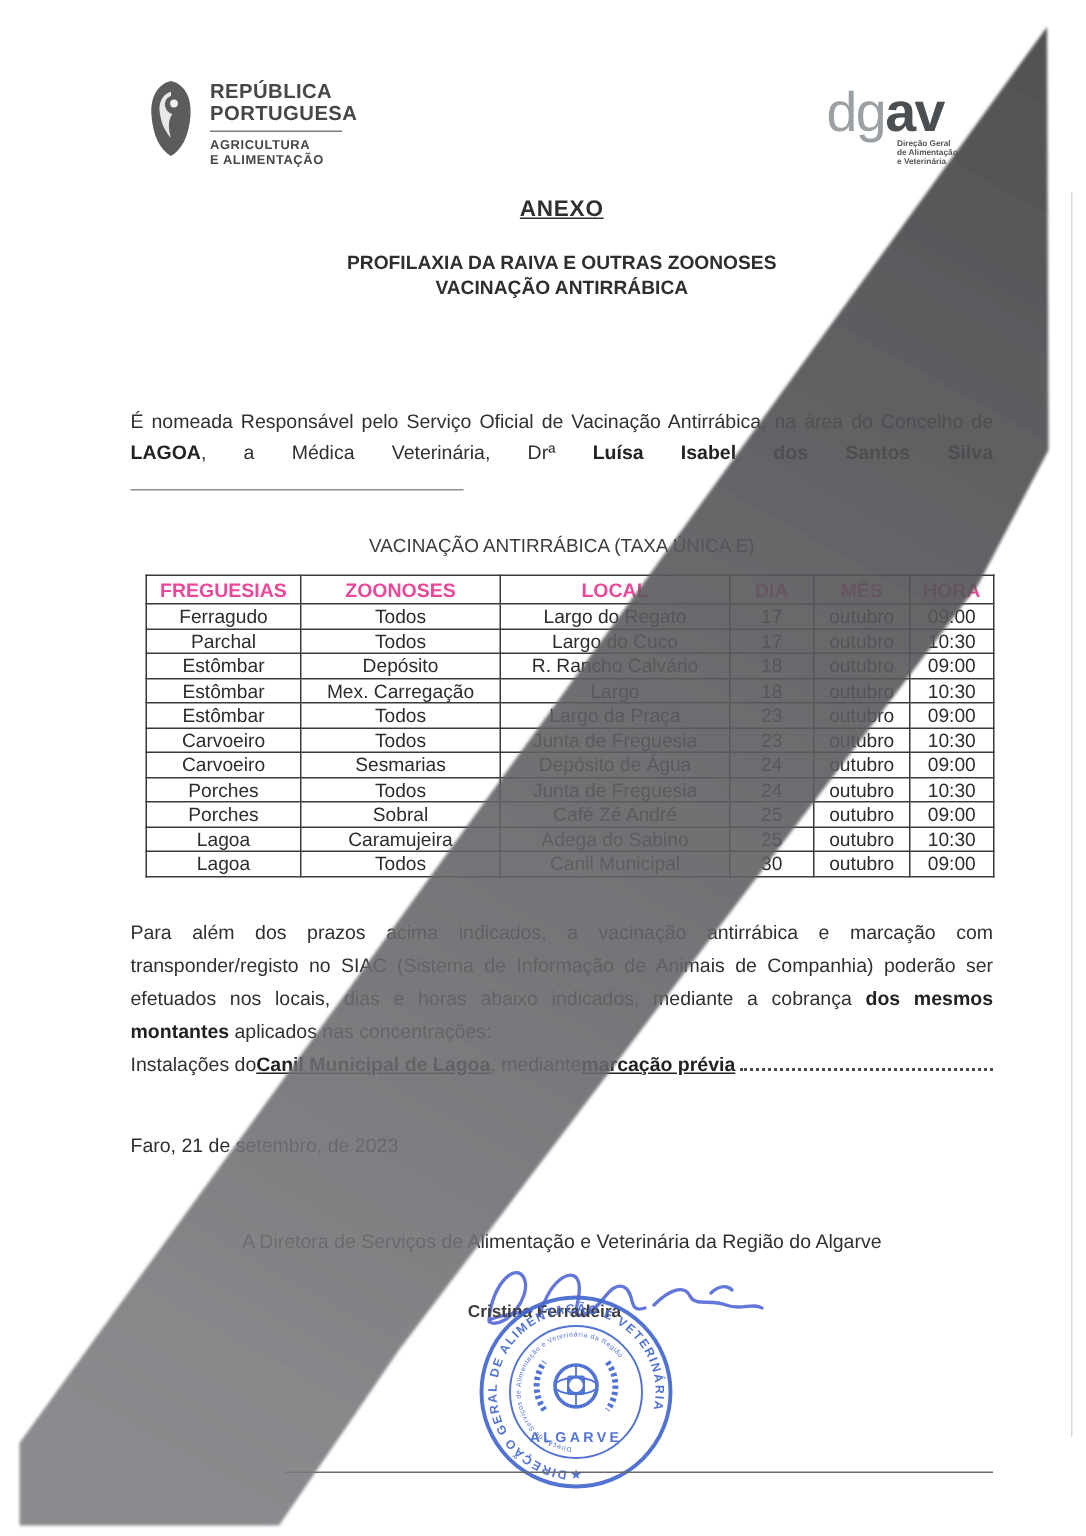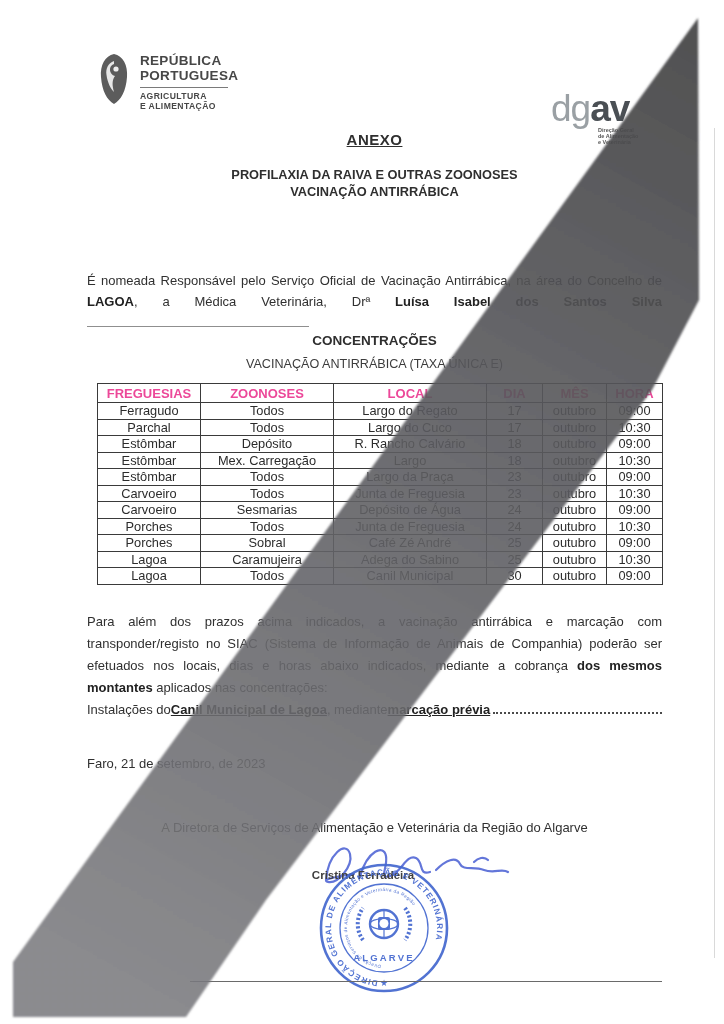--- a/index.html
+++ b/index.html
@@ -10,21 +10,21 @@
   }
   .abs{position:absolute;}
 
   
   .gov-logo{left:97px;top:53px;display:flex;gap:9px;}
   .gov-text .big{font-size:13.5px;font-weight:bold;color:#474747;line-height:15px;letter-spacing:.3px;}
   .gov-divider{width:88px;border-top:1.6px solid #7a7a7a;margin:4px 0 3px 0;}
   .gov-text .small{font-size:8.6px;font-weight:bold;color:#474747;line-height:10px;letter-spacing:.4px;}
 
   .dgav{left:551px;top:58px;width:110px;}
-  .dgav-word{font-size:37px;line-height:34px;letter-spacing:-1px;margin-top:34px;}
+  .dgav-word{font-size:37px;line-height:34px;letter-spacing:-1px;}
   .dgav-dg{color:#9aa0a4;}
   .dgav-av{color:#4a4f54;font-weight:bold;}
   .dgav-sub{margin-left:47px;margin-top:1px;font-size:5.5px;line-height:6px;color:#555;font-weight:bold;}
 
   
   .content-center{left:87px;width:575px;text-align:center;color:#2f2f2f;}
   .h-anexo{top:131px;font-size:15px;font-weight:bold;letter-spacing:.5px;text-decoration:underline;}
   .h-sub1{top:167px;font-size:12.8px;font-weight:bold;}
   .h-sub2{top:184px;font-size:12.8px;font-weight:bold;}
   .h-cal{top:234px;font-size:13px;font-weight:bold;}
@@ -96,21 +96,20 @@
 
   <div class="abs content-center h-anexo">ANEXO</div>
   <div class="abs content-center h-sub1">PROFILAXIA DA RAIVA E OUTRAS ZOONOSES</div>
   <div class="abs content-center h-sub2">VACINAÇÃO ANTIRRÁBICA</div>
 
   <div class="abs para p-intro">
     <span>É nomeada Responsável pelo Serviço Oficial de Vacinação Antirrábica, na área do Concelho de </span><b>LAGOA</b><span>, a Médica Veterinária, Drª </span><b>Luísa Isabel dos Santos Silva</b>
     <span class="sig-blank"></span>
   </div>
 
-  <div class="abs content-center h-conc">CONCENTRAÇÕES</div>
   <div class="abs content-center h-taxa">VACINAÇÃO ANTIRRÁBICA (TAXA ÚNICA E)</div>
 
   <div class="abs vac-table">
     <table id="vacTable">
         <colgroup>
           <col style="width: 103px;">
           <col style="width: 133px;">
           <col style="width: 153px;">
           <col style="width: 56px;">
           <col style="width: 64px;">

